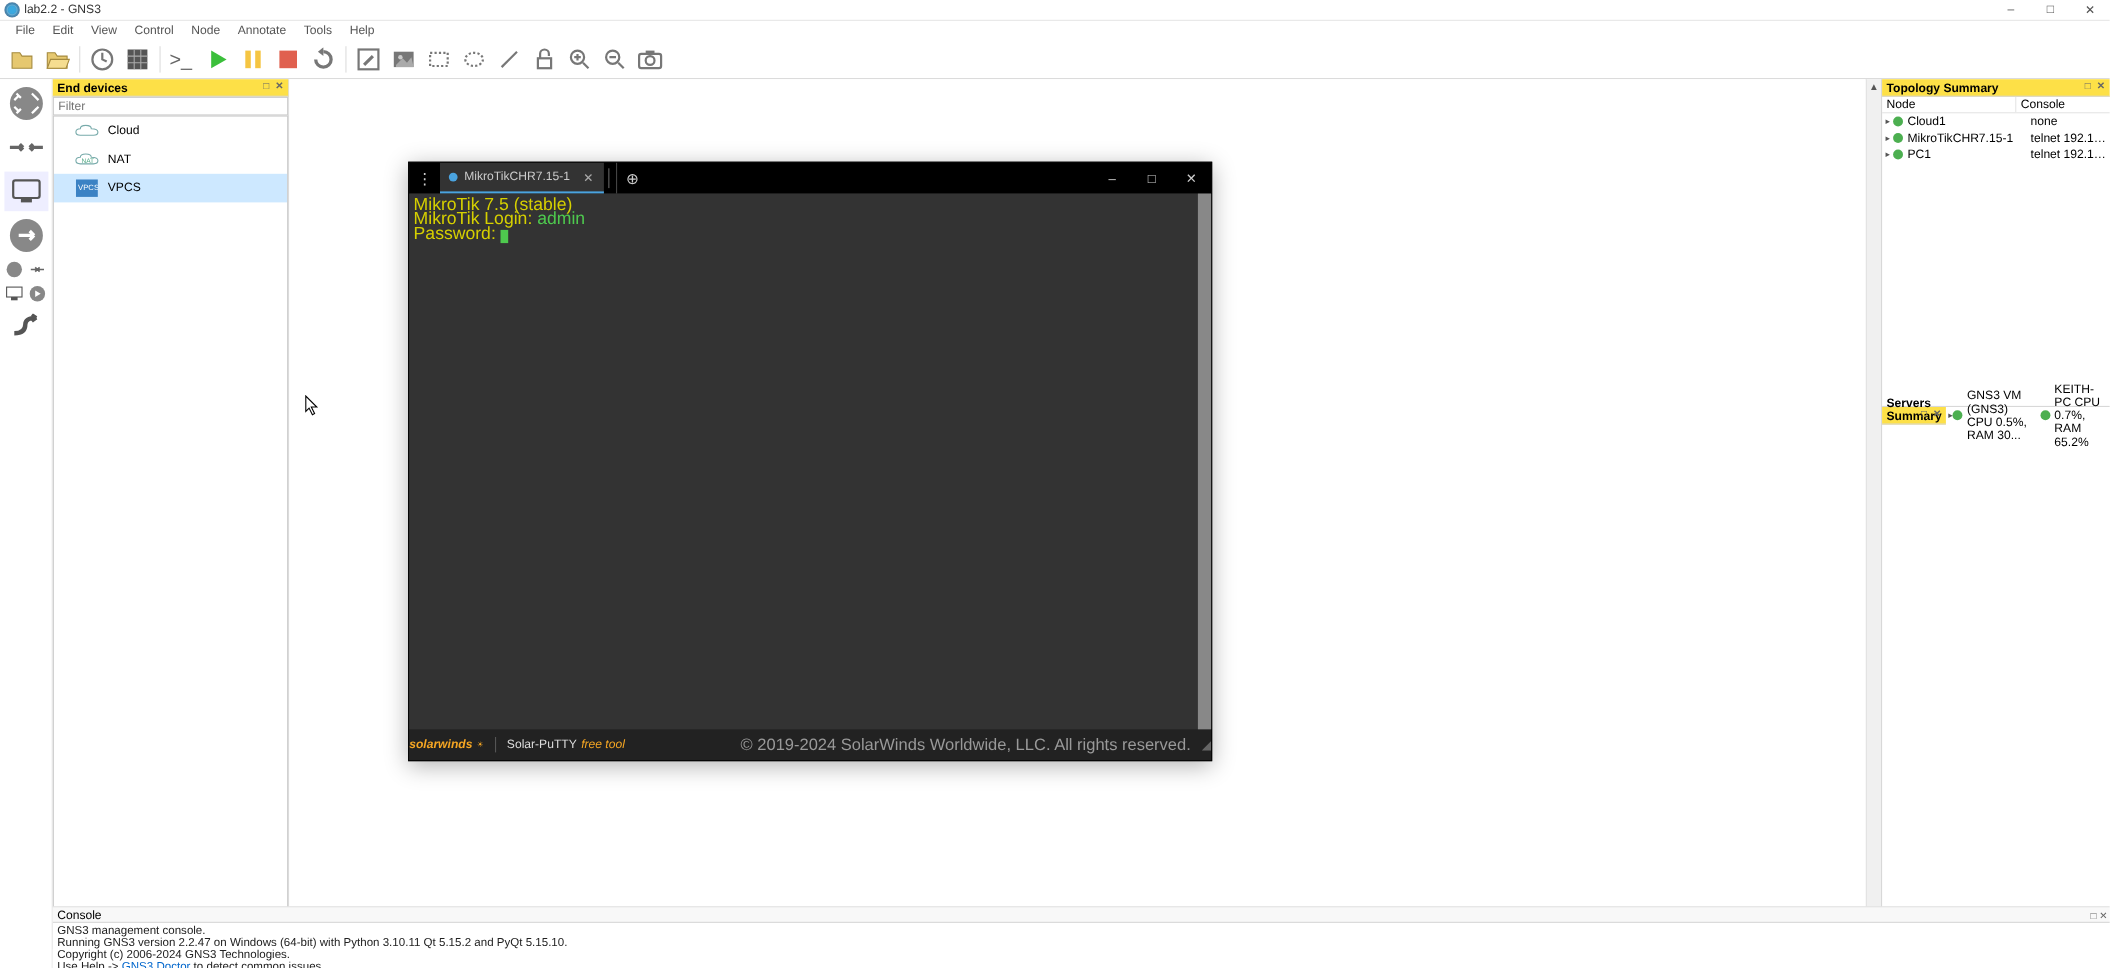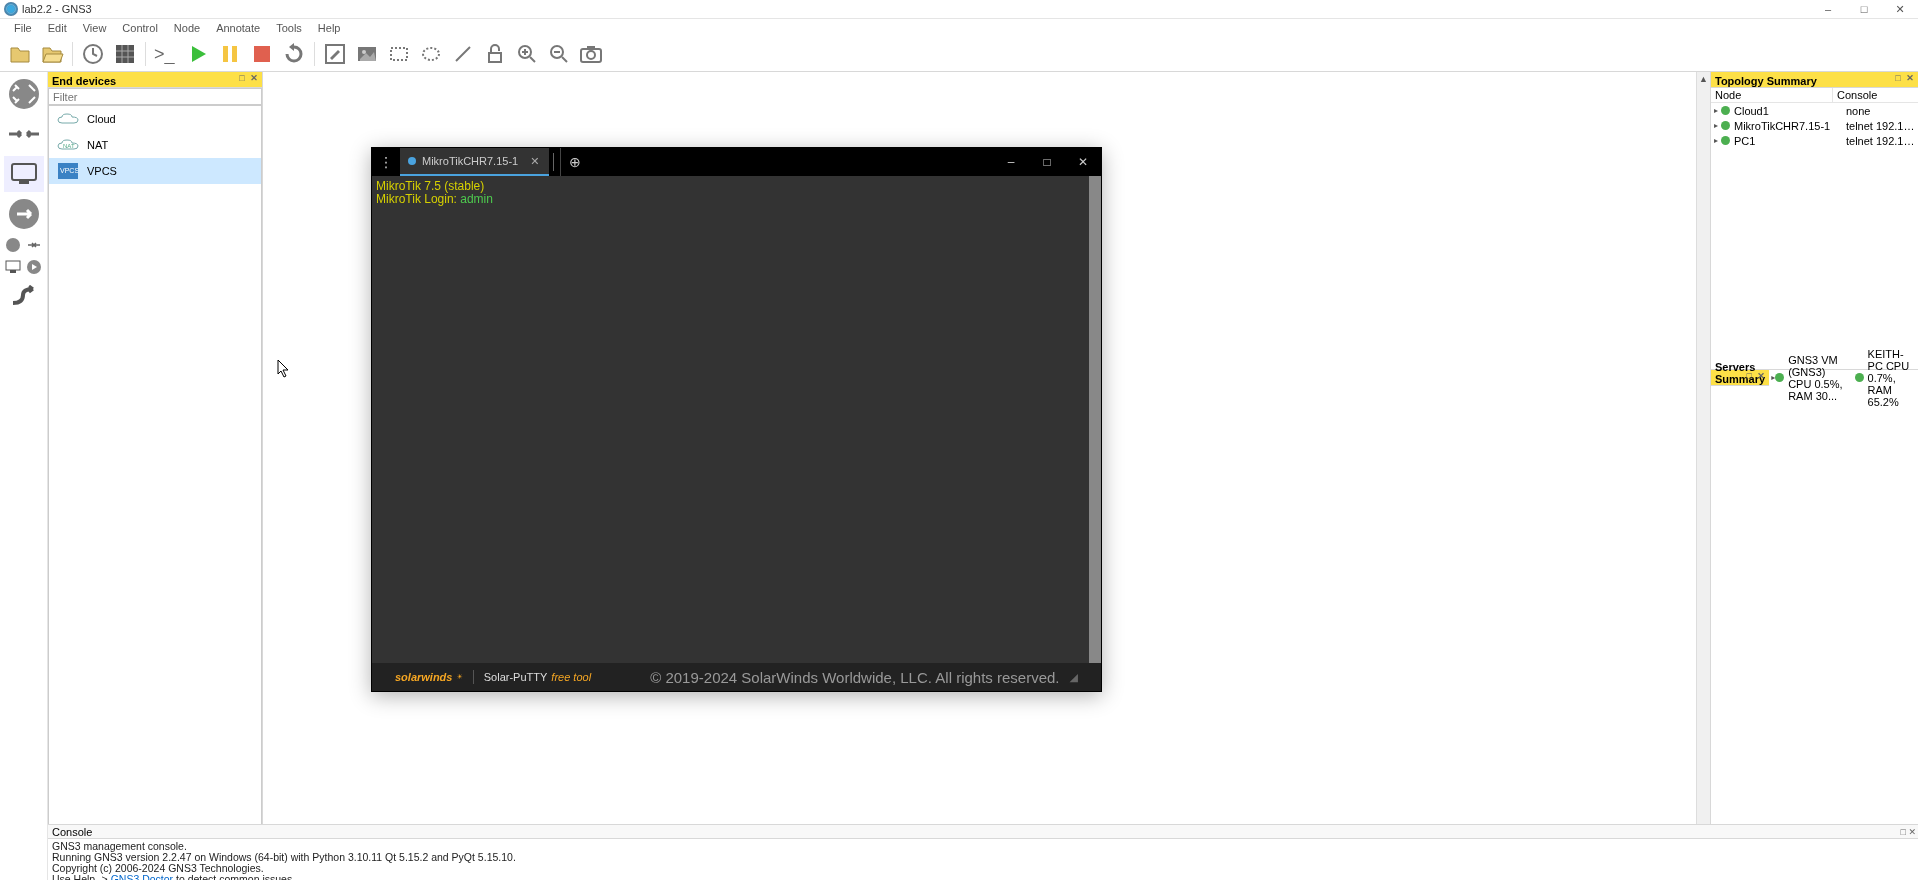--- a/index.html
+++ b/index.html
@@ -30,21 +30,21 @@
 .lt-row { display:flex; gap:2px; }
 .lt-row .lt-sm { width:19px; height:18px; display:flex; align-items:center; justify-content:center; }
 
 
 .devices-panel { width:215px; background:#fff; border-right:1px solid #d8d8d8; display:flex; flex-direction:column; }
 .panel-header { height:16px; font-size:11px; padding:0 4px; display:flex; align-items:flex-end; border-bottom:1px solid #d8d8d8; background:#fde047; position:relative;font-weight:bold; }
 .panel-header .hdr-close, .panel-header .hdr-pin { position:absolute; right:2px; top:1px; font-size:9px; color:#666; display:flex; gap:0; }
 .panel-header .hdr-close span, .panel-header .hdr-pin span { width:12px; text-align:center; }
 .filter-input { width:100%; height:17px; border:1px solid #ccc; font-size:11px; padding:0 4px; color:#888; outline:none; }
 .dev-list { flex:1; border:1px solid #ccc; margin:0; overflow:auto; }
-.dev-item { height:26px; display:flex; align-items:center; padding:0 8px; font-size:11px; gap:8px; }
+.dev-item { height:26px; display:flex; align-items:center; padding:0 19px; font-size:11px; gap:8px; }
 .dev-item.selected { background:#cde8ff; }
 .dev-icon { width:22px; height:14px; display:flex; align-items:center; justify-content:center; }
 .new-template { height:18px; display:flex; align-items:center; justify-content:center; font-size:11px; border-top:1px solid #ccc; cursor:pointer; }
 .new-template span.plus { font-weight:bold; font-size:14px; margin-right:2px; }
 
 
 .canvas-wrap { flex:1; display:flex; flex-direction:column; }
 .canvas { flex:1; background:#fff; position:relative; overflow:hidden; }
 .cloud-node { position:absolute; left:110px; top:195px; }
 .scroll-h { height:14px; background:#f0f0f0; border-top:1px solid #ddd; display:flex; align-items:center; }
@@ -79,28 +79,28 @@
 
 .term-window { position:absolute; left:371px; top:75px; width:731px; height:545px; background:#2b2b2b; border:1px solid #000; box-shadow:0 4px 20px rgba(0,0,0,.3); z-index:100; display:flex; flex-direction:column; }
 .term-titlebar { height:28px; background:#000; display:flex; align-items:center; }
 .term-menu { width:28px; height:28px; color:#ccc; display:flex; align-items:center; justify-content:center; font-size:14px; }
 .term-tab { height:28px; background:#333; color:#ccc; display:flex; align-items:center; padding:0 10px 0 8px; font-size:11px; gap:6px; border-bottom:2px solid #4aa3df; }
 .term-tab .tdot { width:8px; height:8px; border-radius:50%; background:#4aa3df; }
 .term-tab .tx { margin-left:6px; color:#aaa; cursor:pointer; }
 .term-newtab { width:28px; height:28px; color:#ccc; display:flex; align-items:center; justify-content:center; font-size:14px; border-left:1px solid #444; margin-left:6px; }
 .term-wincontrols { margin-left:auto; display:flex; }
 .term-wincontrols div { width:36px; height:28px; display:flex; align-items:center; justify-content:center; color:#ccc; font-size:12px; }
-.term-body { flex:1; background:#333; padding:4px 4px; font-family:"Consolas","Courier New",monospace; font-size:12px; line-height:13px; position:relative; }
+.term-body { flex:1; background:#333; padding:4px 4px; font-family:"Consolas","Courier New",monospace; font-size:16px; line-height:13px; position:relative; }
 .term-line { white-space:pre; }
 .t-yellow { color:#d6d000; }
 .t-green { color:#4ec94e;margin-top:40px; }
 .cursor-blk { display:inline-block; width:7px; height:12px; background:#4ec94e; vertical-align:text-bottom; }
 .term-vscroll { position:absolute; right:0; top:0; bottom:0; width:12px; background:#555; }
 .term-vscroll .thumb { width:12px; height:100%; background:#888; }
-.term-status { height:28px; background:#222; display:flex; align-items:center; padding:0 23px; font-size:11px; color:#ccc; }
+.term-status { height:28px; background:#222; display:flex; align-items:center; padding:0 0; font-size:11px; color:#ccc; }
 .term-status .sw { color:#f5a623; font-weight:bold; font-style:italic; margin-right:4px; }
 .term-status .sw-sup { font-size:7px; vertical-align:super; color:#f5a623; }
 .term-status .sep { width:1px; height:14px; background:#555; margin:0 10px; }
 .term-status .ft { color:#f5a623; margin-left:4px; }
 .term-status .copy { margin-left:auto; font-size:15px; color:#999; }
 .term-status .grip { margin-left:10px; color:#666; }
 
 svg { display:block; }
 .cursor-pointer { position:absolute; left:14px; top:287px; z-index:50; pointer-events:none; }
 </style>
@@ -453,20 +453,21 @@
       <div class="term-newtab">⊕</div>
       <div class="term-wincontrols">
         <div>–</div>
         <div>□</div>
         <div>✕</div>
       </div>
     </div>
     <div class="term-body">
       <div class="term-line"><span class="t-yellow">MikroTik 7.5 (stable)</span></div>
       <div class="term-line"><span class="t-yellow">MikroTik Login: </span><span class="t-green">admin</span></div>
+      <div class="term-line"><span class="t-yellow">Password: </span><span class="cursor-blk"></span></div>
       <div class="term-vscroll">
           <div class="thumb"></div>
         </div>
     </div>
     <div class="term-status">
       <span class="sw">solarwinds</span>
         <span class="sw-sup">☀</span>
       <div class="sep"></div>
       <span style="color:#ddd;">Solar-PuTTY</span>
       <span class="ft" style="font-style:italic;">free tool</span>

